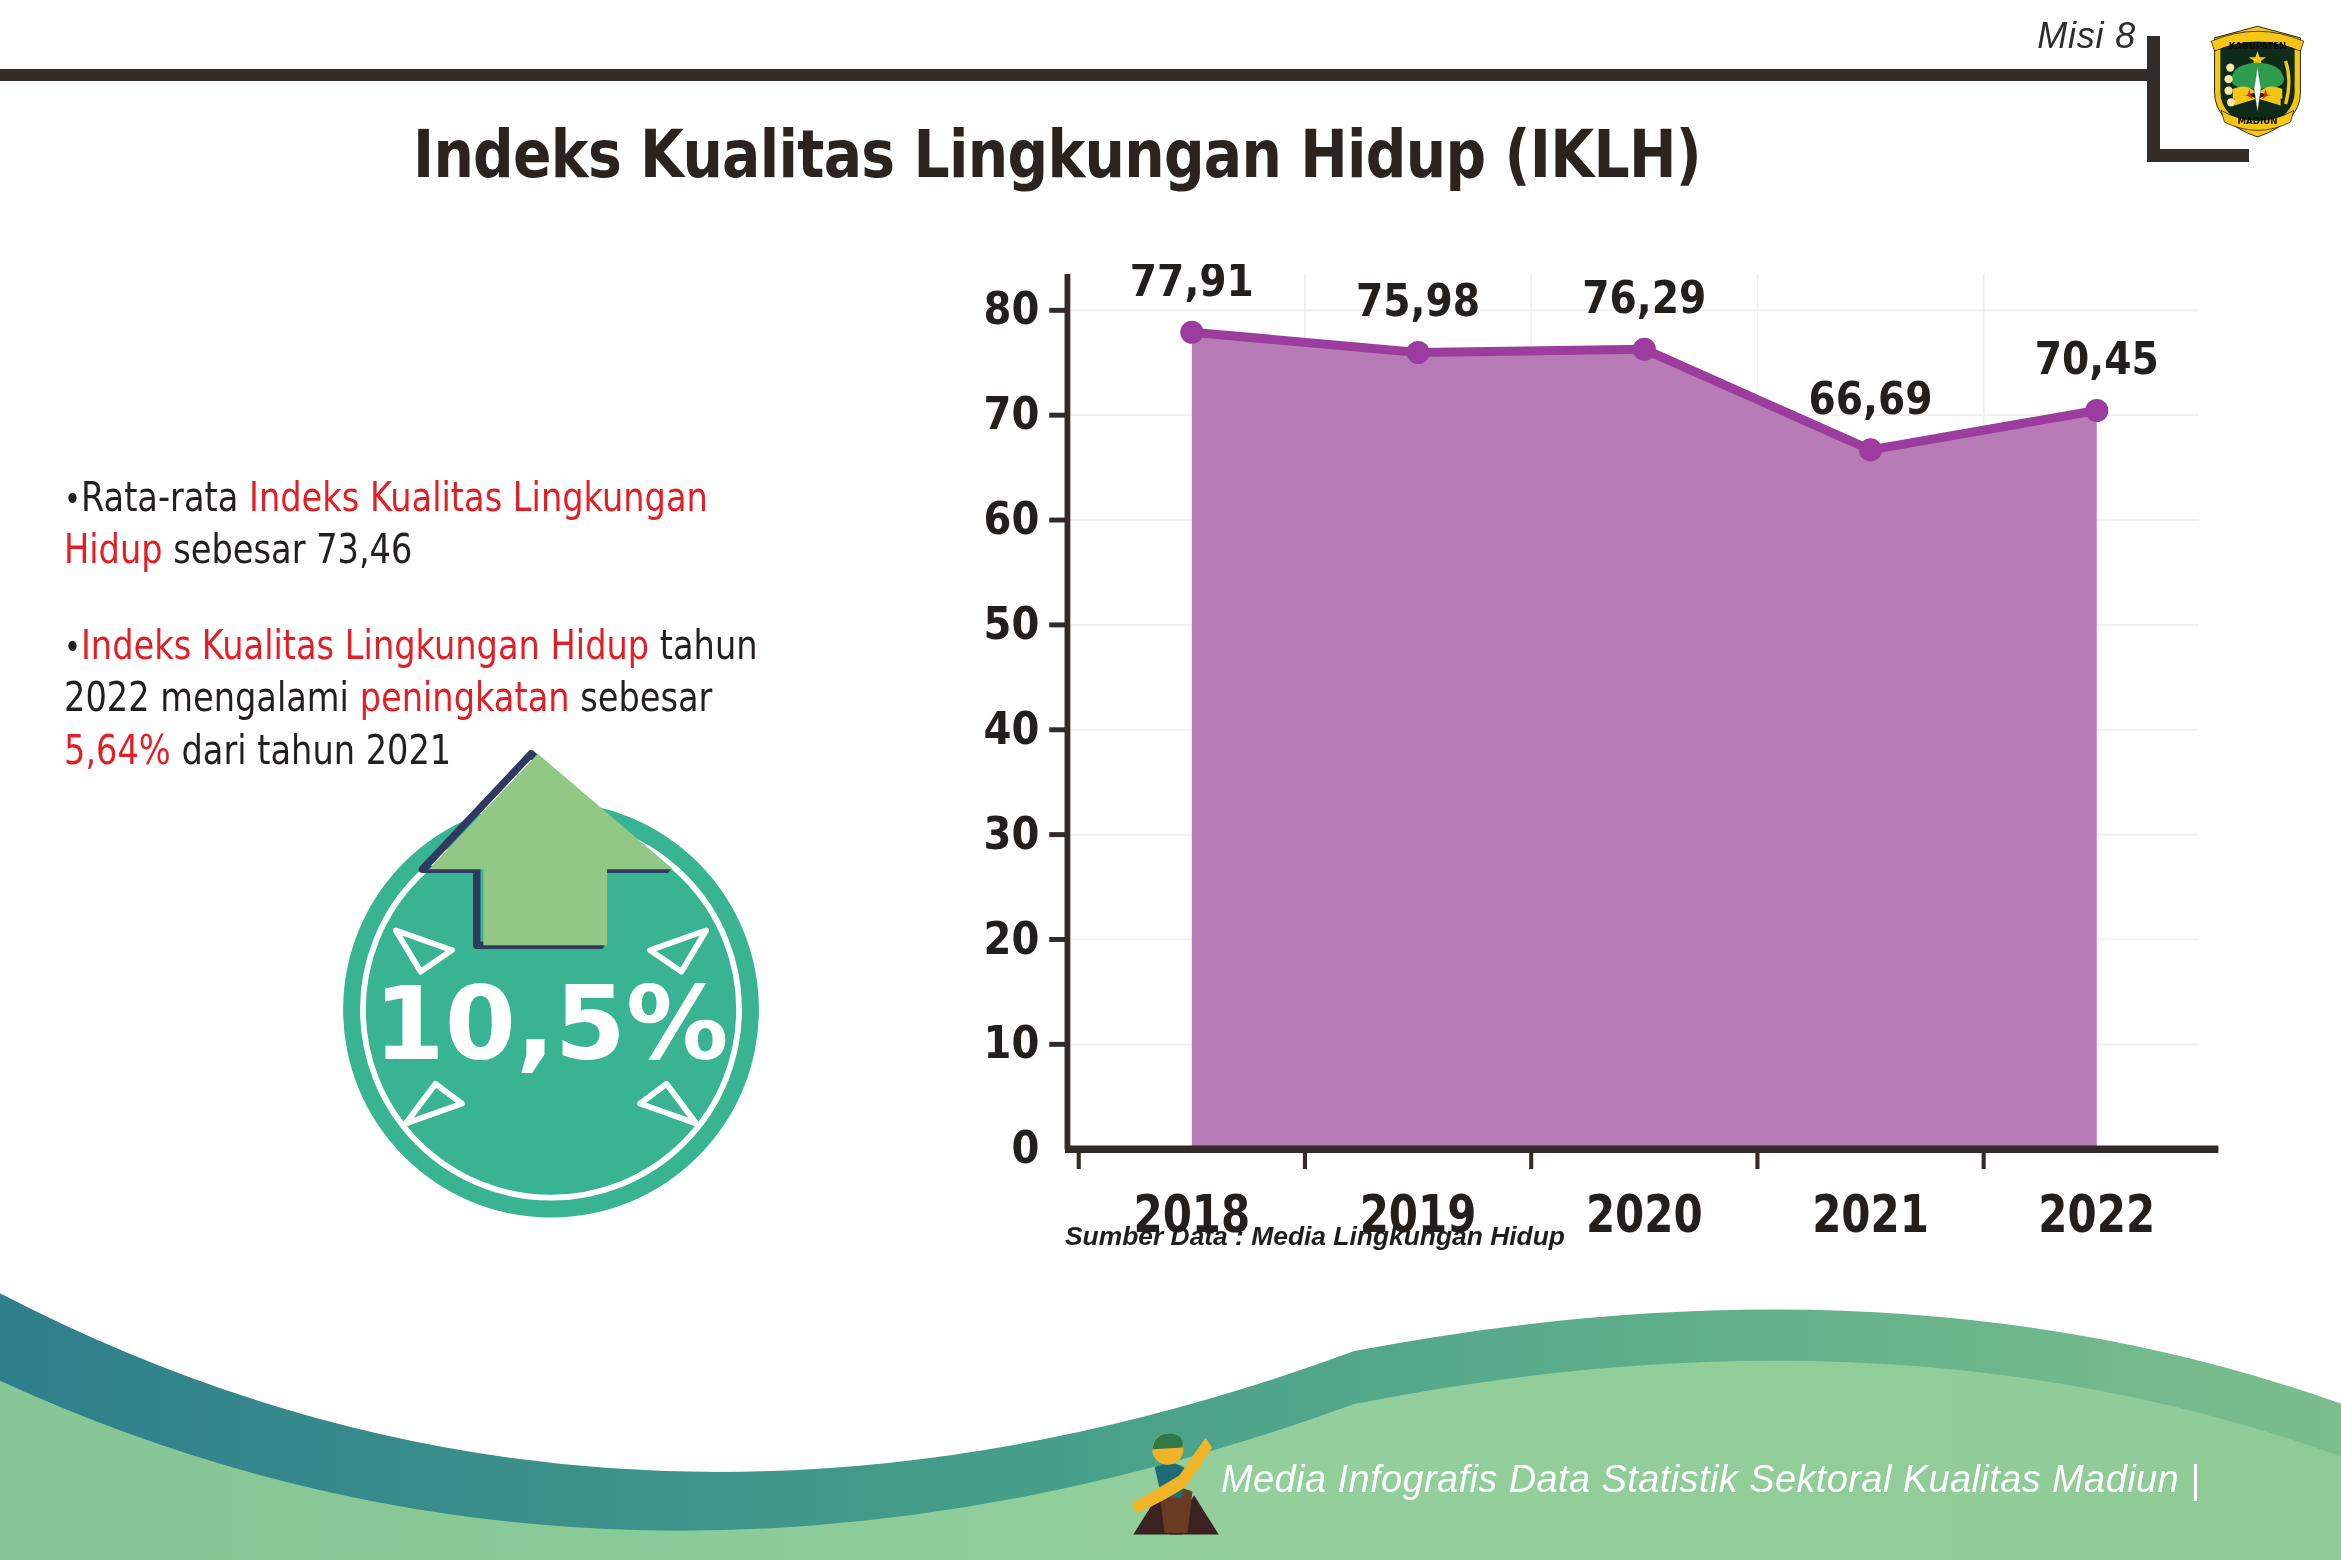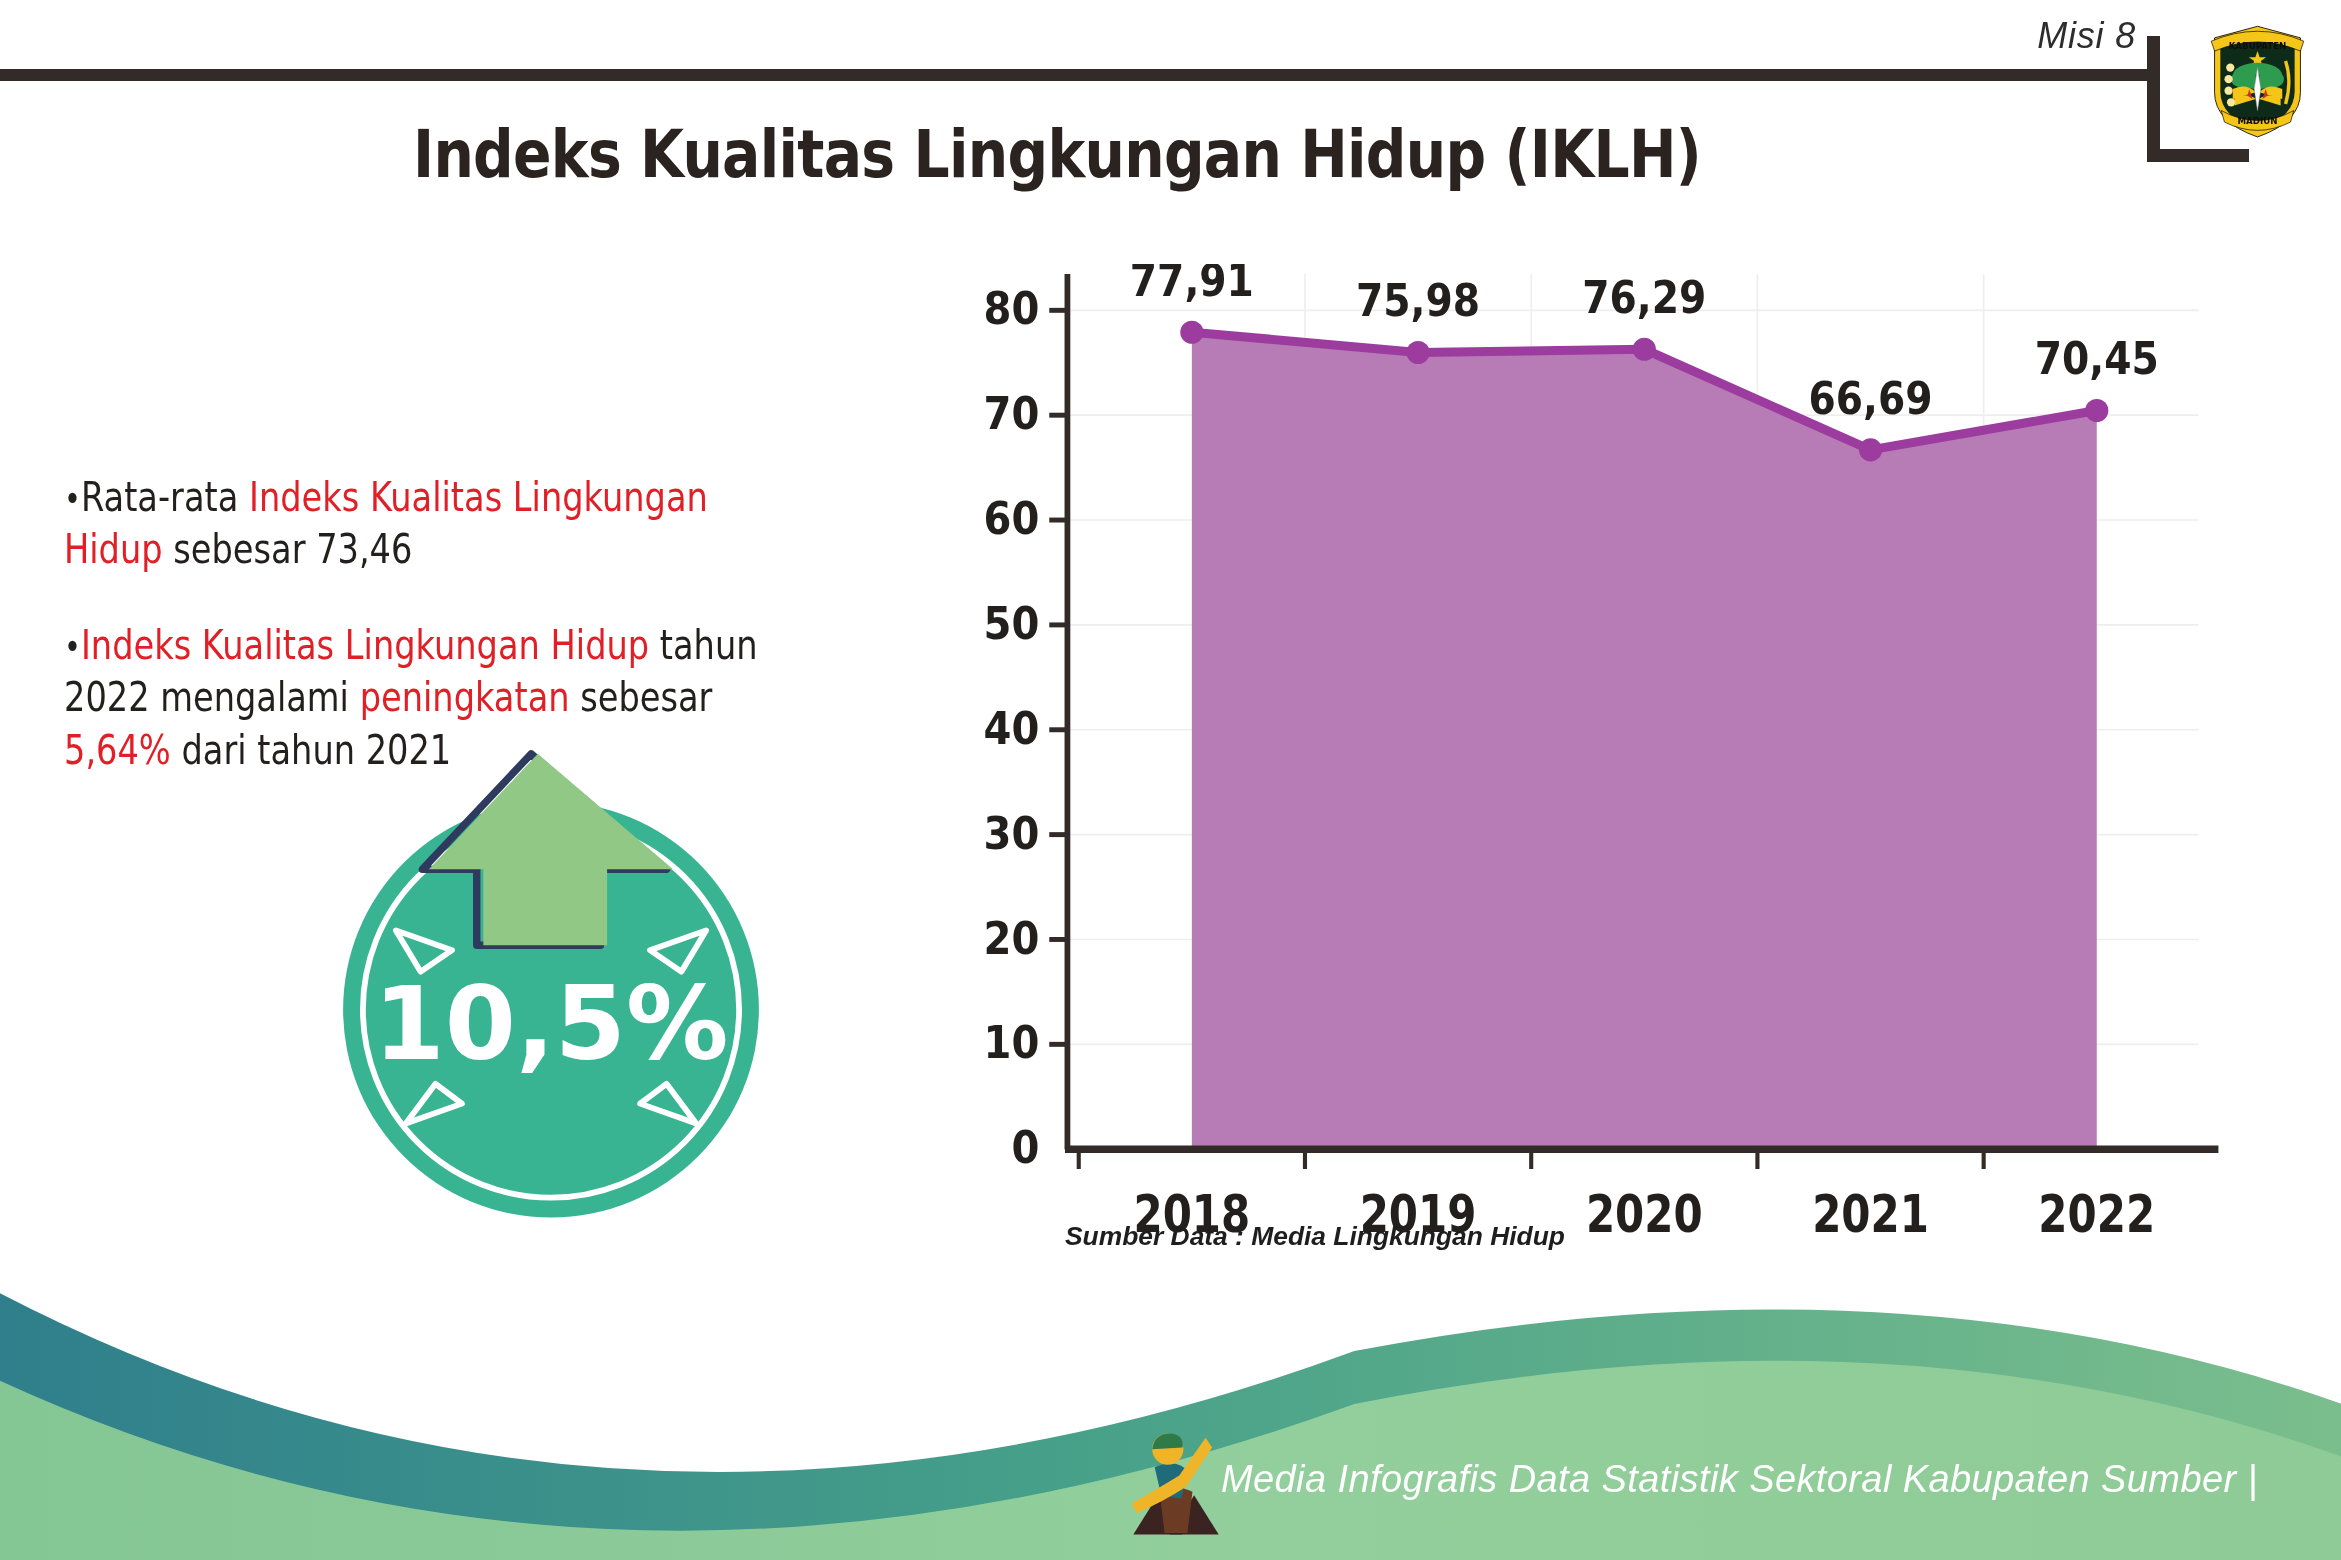--- a/index.html
+++ b/index.html
@@ -258,14 +258,14 @@
 
     <path d="M30 58 Q56 46 72 64 L62 96 L38 92 Z" fill="#1f6b7a"></path>
 
     <path d="M2 102 Q34 84 60 68 L92 22 L100 34 L68 82 Q40 100 8 114 Z" fill="#f0b429"></path>
 
     <circle cx="46" cy="36" r="19" fill="#f0b429"></circle>
     <path d="M27 36 Q30 16 50 17 Q66 19 64 34 Z" fill="#2f7a46"></path>
   </svg>
 </div>
 
-<div id="footer-text">Media Infografis Data Statistik Sektoral Kabupaten Sumber |</div>
+<div id="footer-text">Media Infografis Data Statistik Sektoral Kualitas Madiun |</div>
 
 
 </body></html>

